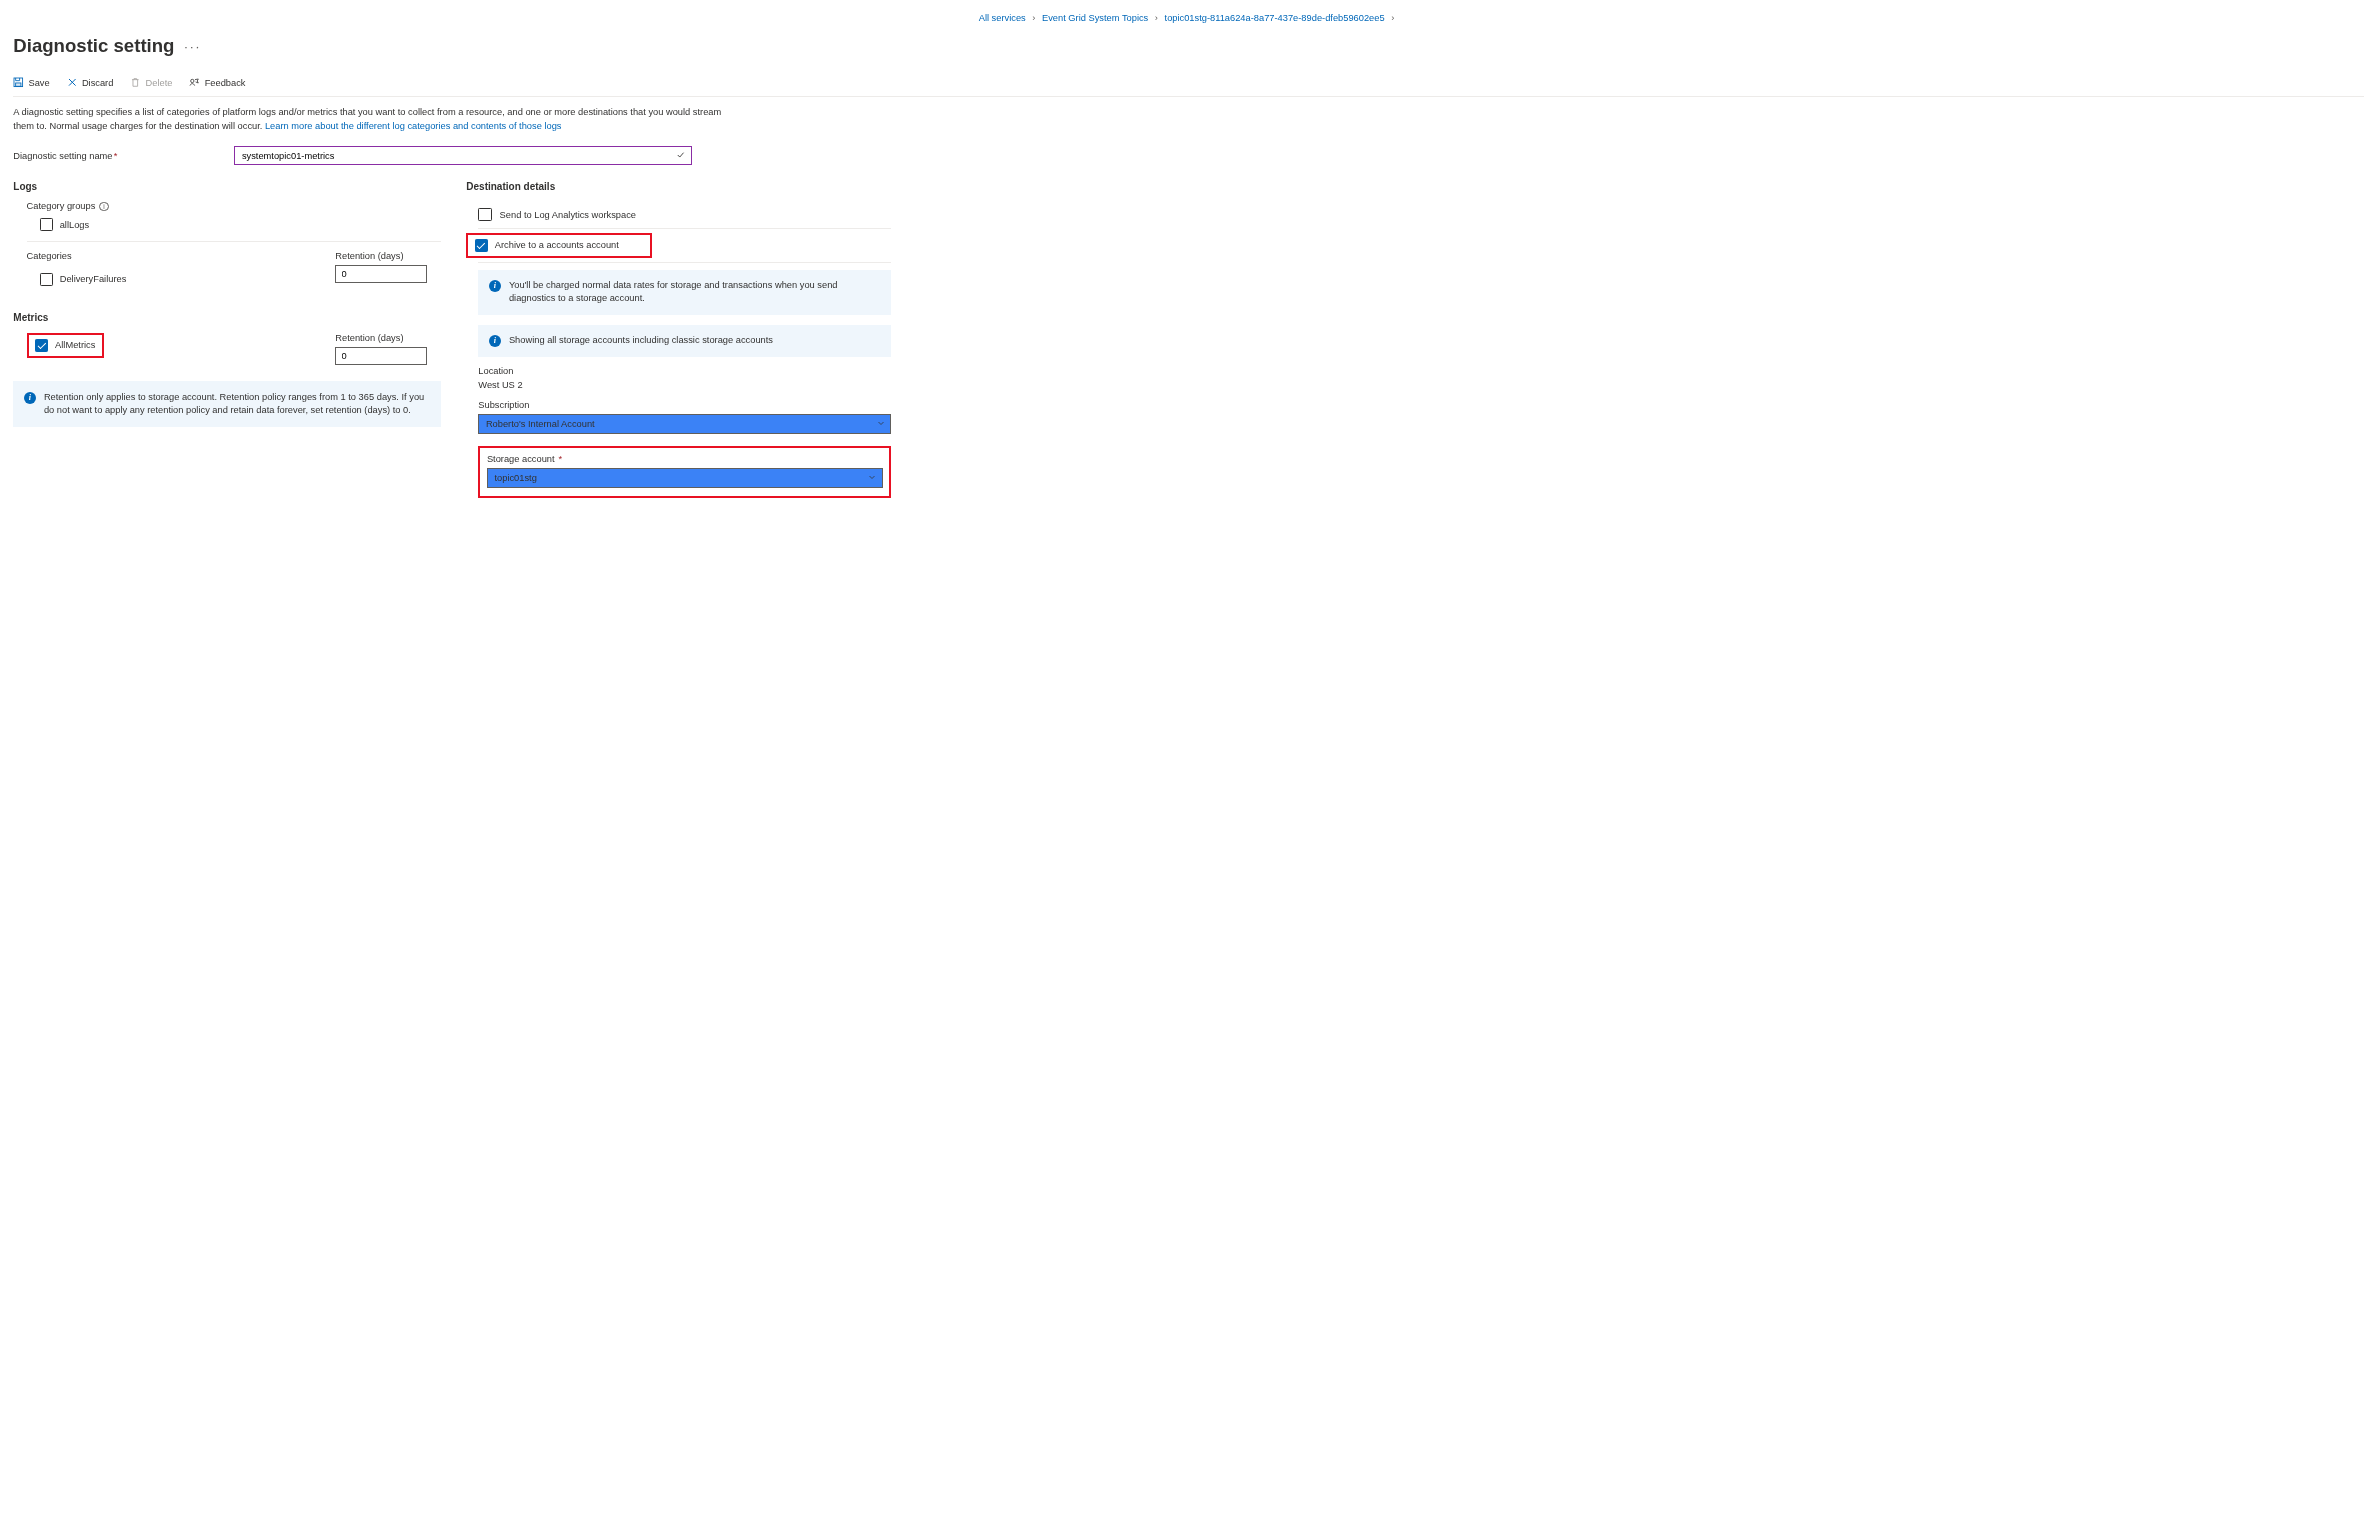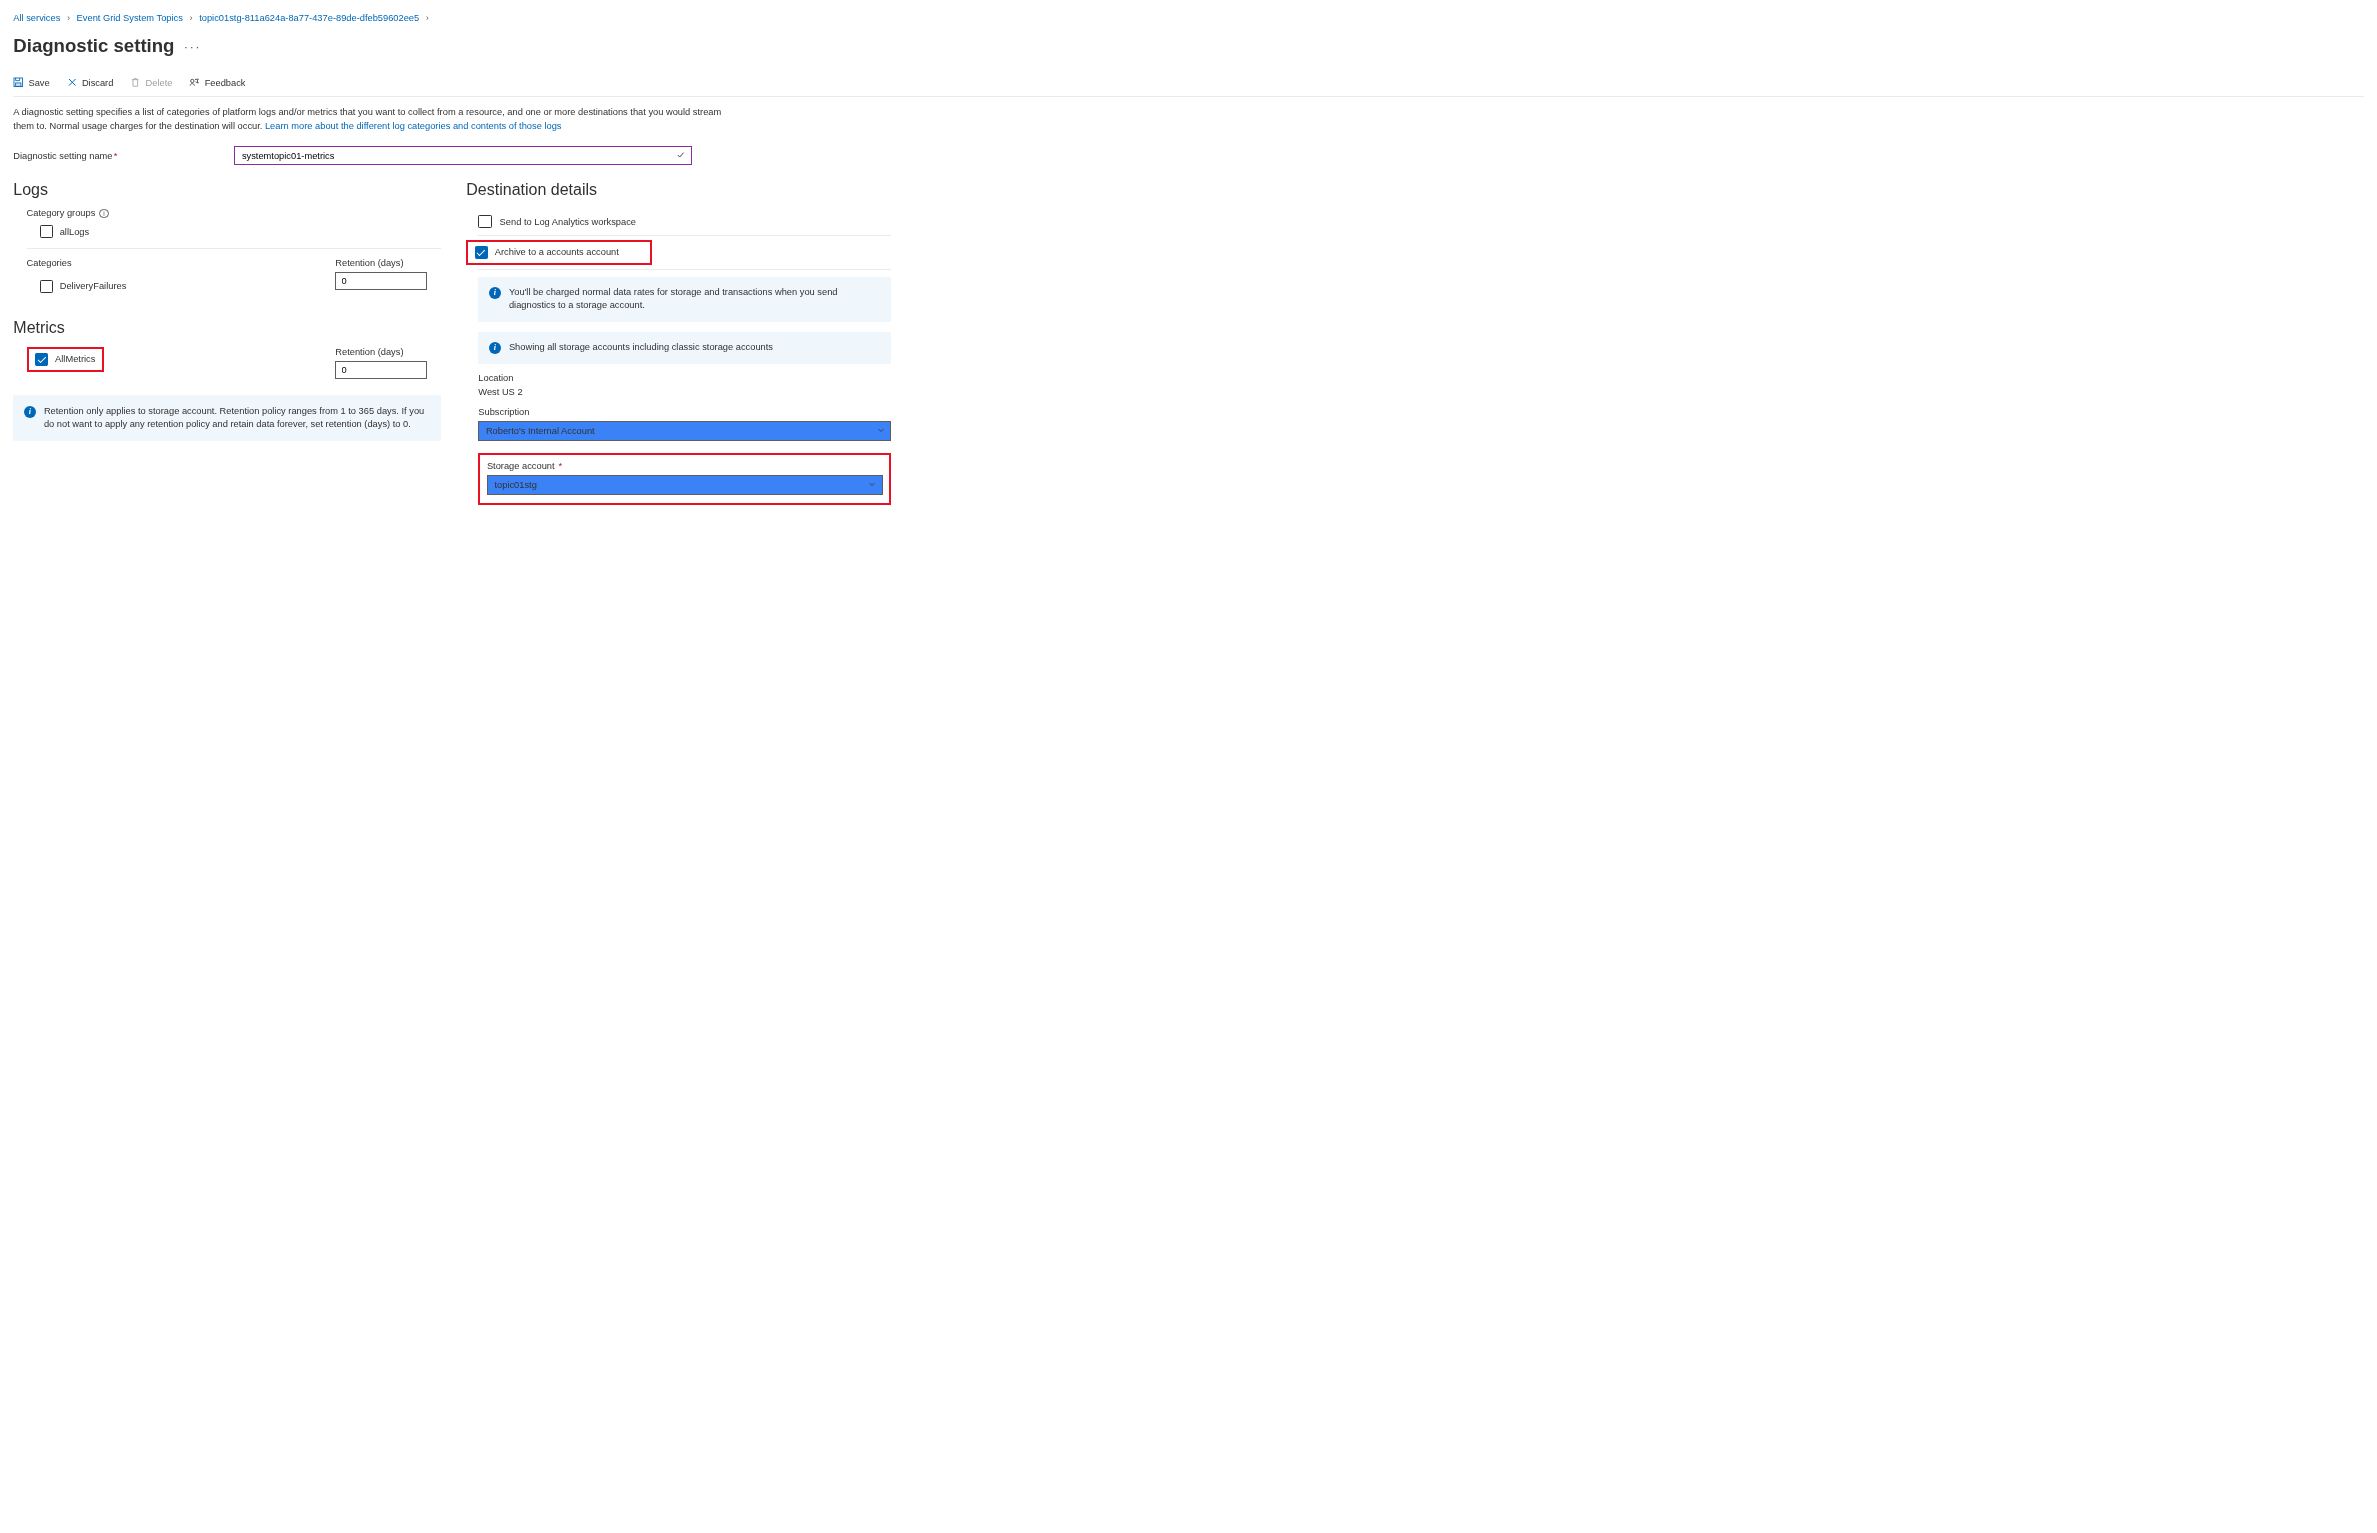--- a/index.html
+++ b/index.html
@@ -11,20 +11,21 @@
     color: #323130;
     background: #fff;
   }
   a { color: #0067b8; text-decoration: none; }
 
   
   .breadcrumb {
     font-size: 9.3px;
     margin-bottom: 12px;
     color: #0067b8;
+    text-align: center;
   }
   .breadcrumb .sep { color: #605e5c; margin: 0 4px; }
 
   
   .page-title-row { display: flex; align-items: center; gap: 9.3px; margin-bottom: 20px; }
   .page-title {
     font-size: 18.6px;
     font-weight: 600;
     color: #323130;
   }
@@ -74,21 +75,21 @@
     transform: translateY(-50%);
     color: #323130;
     pointer-events: none;
   }
 
   
   .columns { display: flex; gap: 25px; }
   .col-left { width: 428px; }
   .col-right { flex: 1; max-width: 425px; }
 
-  .section-title { font-size: 16px; font-weight: 400; margin: 0 0 9.3px 0; }
+  .section-title { font-size: 10px; font-weight: 700; margin: 0 0 9.3px 0; }
   .sub-label { font-size: 9.3px; color: #323130; margin: 0 0 6.6px 0; display: flex; align-items: center; gap: 4px; }
   .indent-1 { margin-left: 13.3px; }
   .indent-2 { margin-left: 26.5px; text-align: center; }
 
   hr.sep { border: none; border-top: 0.7px solid #edebe9; margin: 9.3px 0 9.3px 13.3px; }
 
   
   .chk-row { display: flex; align-items: center; gap: 6.6px; margin-bottom: 9.3px; }
   .chk {
     width: 13.3px; height: 13.3px;

